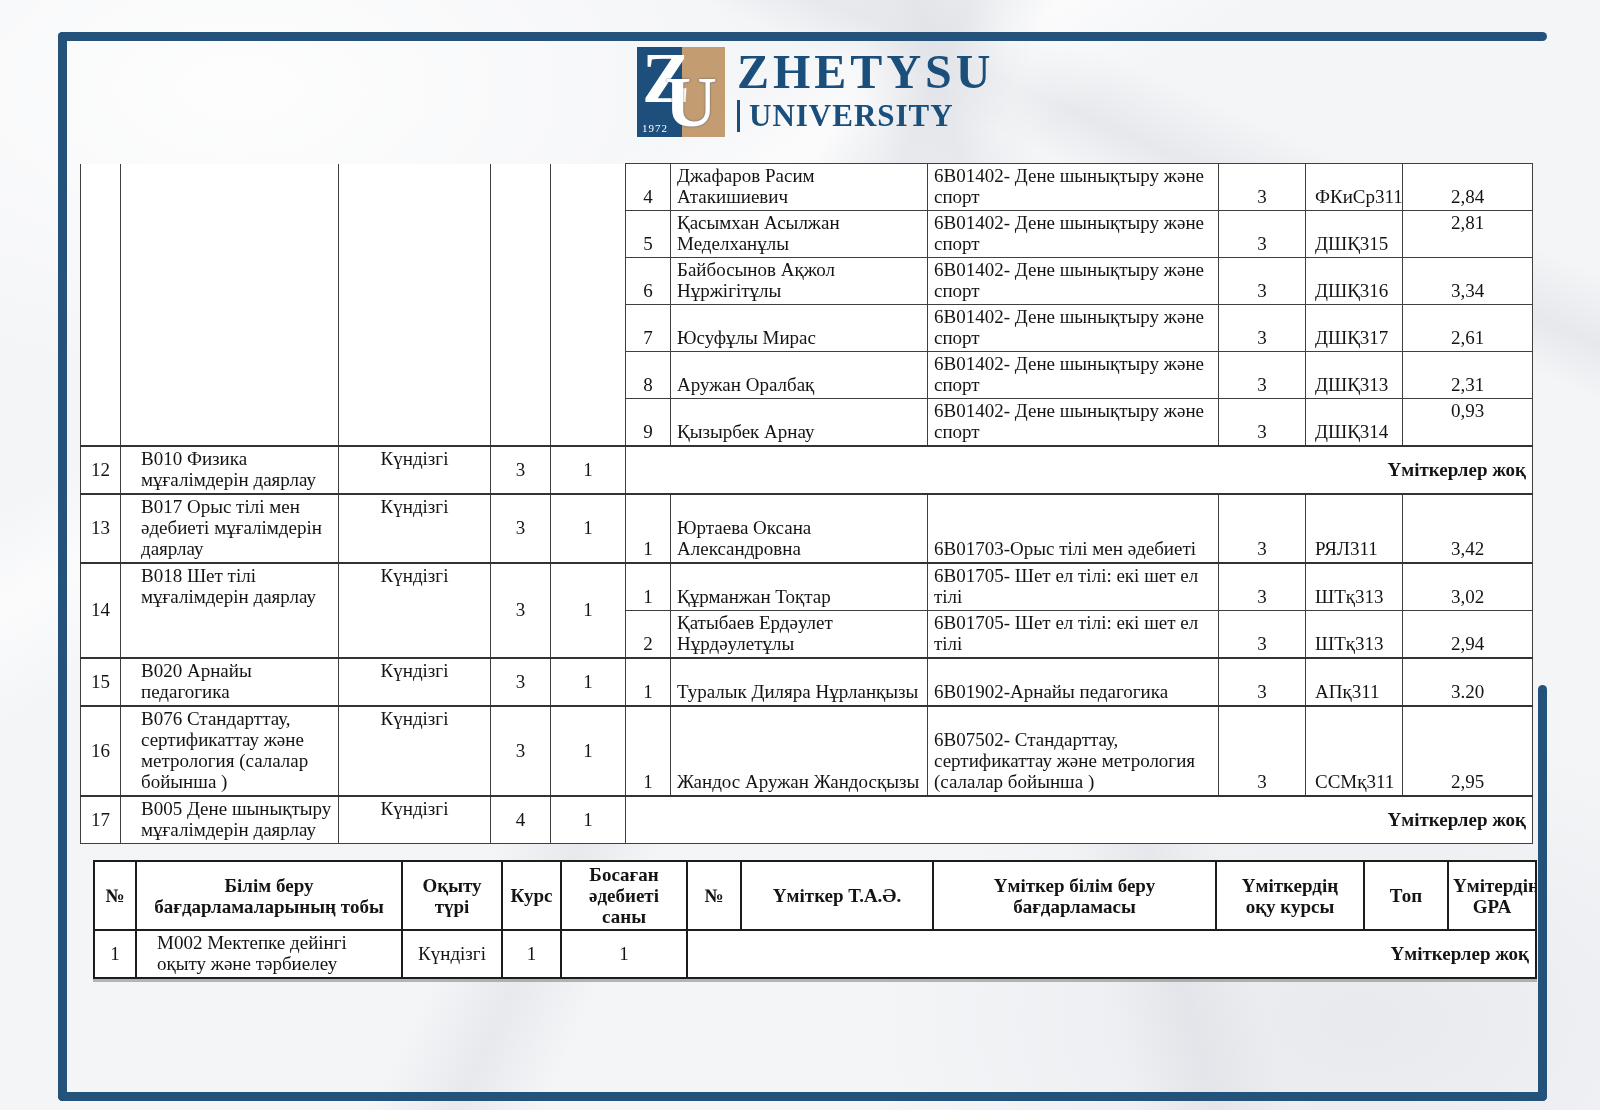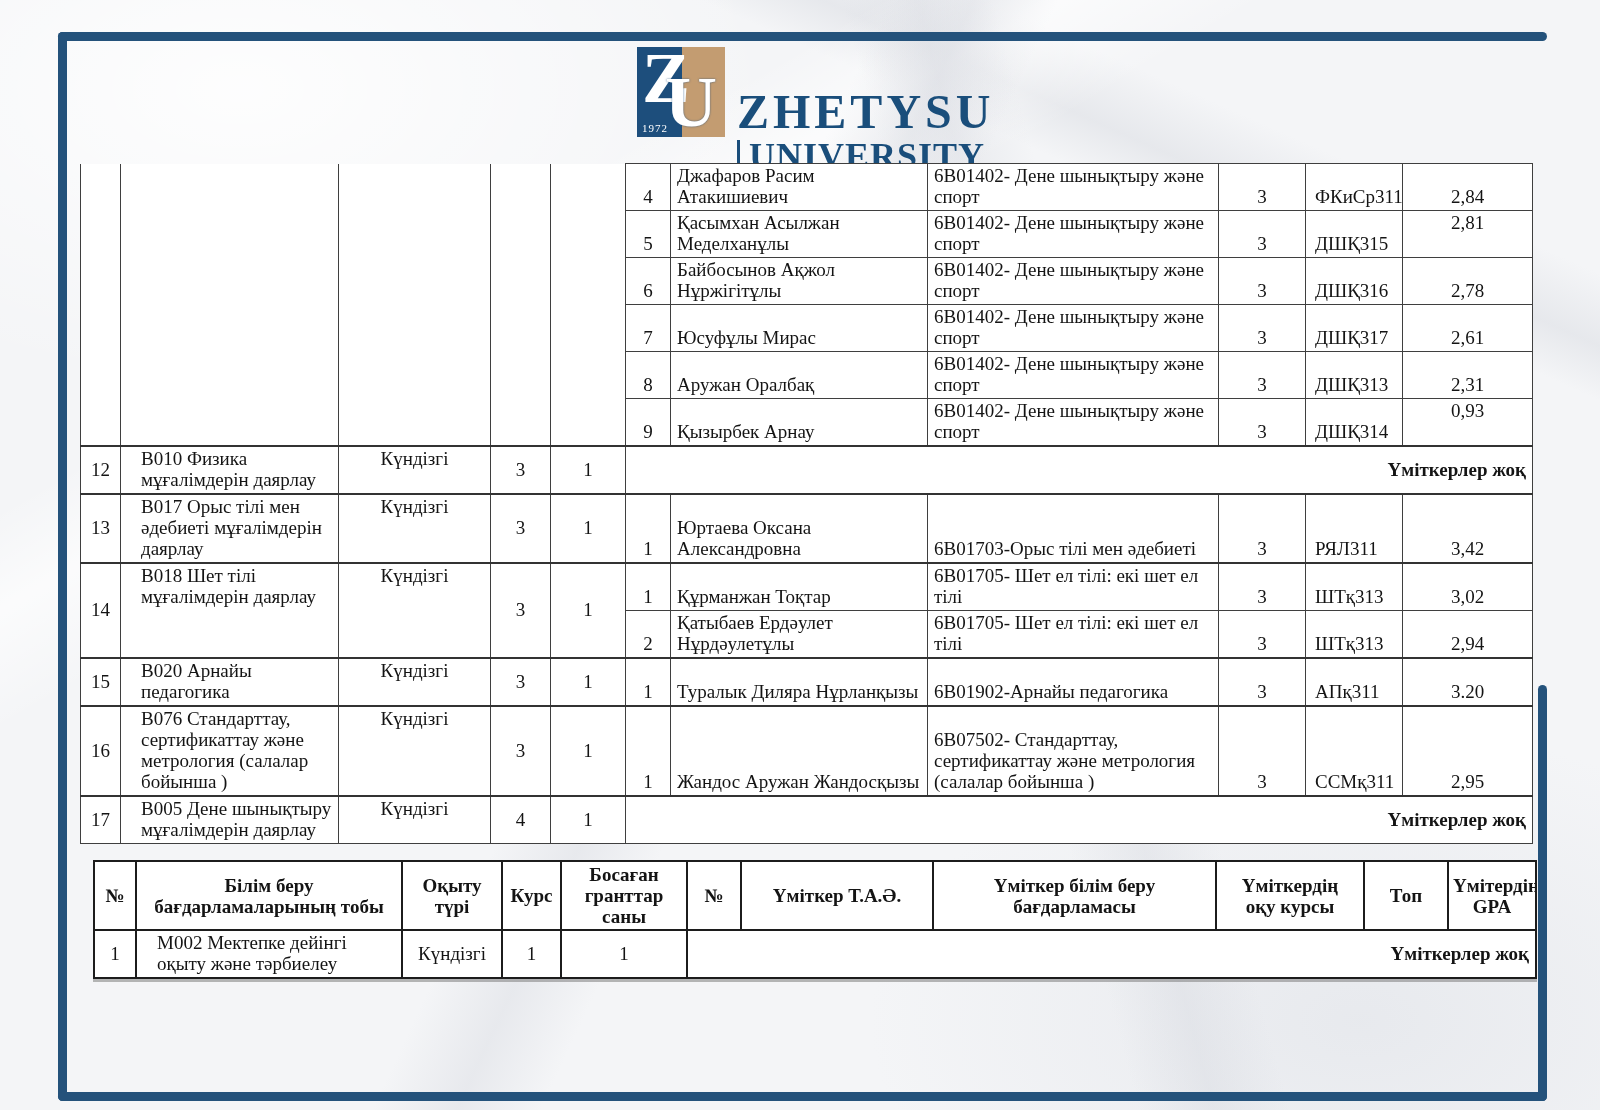--- a/index.html
+++ b/index.html
@@ -34,25 +34,25 @@
 
   
   .logo{position:absolute;left:637px;top:47px;display:flex;align-items:flex-start;}
   .emblem{position:relative;width:88px;height:90px;flex:0 0 auto;}
   .sq-z{position:absolute;left:0;top:0;width:45px;height:90px;background:var(--logo-navy);}
   .sq-u{position:absolute;left:45px;top:0;width:43px;height:90px;background:var(--logo-tan);}
   .lz{position:absolute;left:5px;top:2px;font-size:72px;line-height:58px;color:#fff;font-weight:bold;}
   .lu{position:absolute;left:28px;top:26px;font-size:72px;line-height:58px;color:#fff;font-weight:bold;
       text-shadow:0 0 2px rgba(29,78,124,.85);}
   .lyear{position:absolute;left:5px;bottom:3px;font-size:11px;letter-spacing:1px;color:#fff;}
-  .wordmark{margin-left:12px;color:var(--wordmark-navy);margin-top:40px;}
+  .wordmark{margin-left:12px;color:var(--wordmark-navy);}
   .wm-top{font-size:48px;line-height:50px;font-weight:bold;letter-spacing:4px;}
   .wm-bot{display:flex;align-items:center;}
   .wm-rule{display:inline-block;width:3px;height:32px;background:var(--wordmark-navy);margin-right:9px;}
-  .wm-bot-text{font-size:36px;line-height:38px;font-weight:bold;letter-spacing:1px;}
+  .wm-bot-text{font-size:31px;line-height:38px;font-weight:bold;letter-spacing:1px;}
 
   
   table{border-collapse:collapse;table-layout:fixed;}
   td{border:1px solid var(--table-line);background:#fff;vertical-align:bottom;
      padding:1px 6px 3px 6px;font-size:19px;line-height:21px;white-space:pre-line;overflow:hidden;}
   .c{text-align:center;}
   .vt{vertical-align:top;}
   .vm{vertical-align:middle;}
   .no-top{border-top:none;}
   .grp-l{text-align:left;vertical-align:top;padding-left:20px;}
@@ -139,21 +139,21 @@
     <td class="c vt">2,81</td>
   </tr>
   <tr class="h44">
     <td class="c">6</td>
     <td>Байбосынов Ақжол
 Нұржігітұлы</td>
     <td class="vt">6В01402- Дене шынықтыру және
 спорт</td>
     <td class="c">3</td>
     <td class="grp">ДШҚ316</td>
-    <td class="c">2,78</td>
+    <td class="c">3,34</td>
   </tr>
   <tr class="h44">
     <td class="c">7</td>
     <td>Юсуфұлы Мирас</td>
     <td class="vt">6В01402- Дене шынықтыру және
 спорт</td>
     <td class="c">3</td>
     <td class="grp">ДШҚ317</td>
     <td class="c">2,61</td>
   </tr>
@@ -292,21 +292,21 @@
   </colgroup>
   <tbody>
         <tr class="h60">
     <td class="hd">№</td>
     <td class="hd">Білім беру
 бағдарламаларының  тобы</td>
     <td class="hd">Оқыту
 түрі</td>
     <td class="hd">Курс</td>
     <td class="hd">Босаған
-гранттар
+әдебиеті
 саны</td>
     <td class="hd">№</td>
     <td class="hd">Үміткер Т.А.Ә.</td>
     <td class="hd">Үміткер білім беру
 бағдарламасы</td>
     <td class="hd">Үміткердің
 оқу курсы</td>
     <td class="hd">Топ</td>
     <td class="hd">Үмітердің
 GPA</td>

